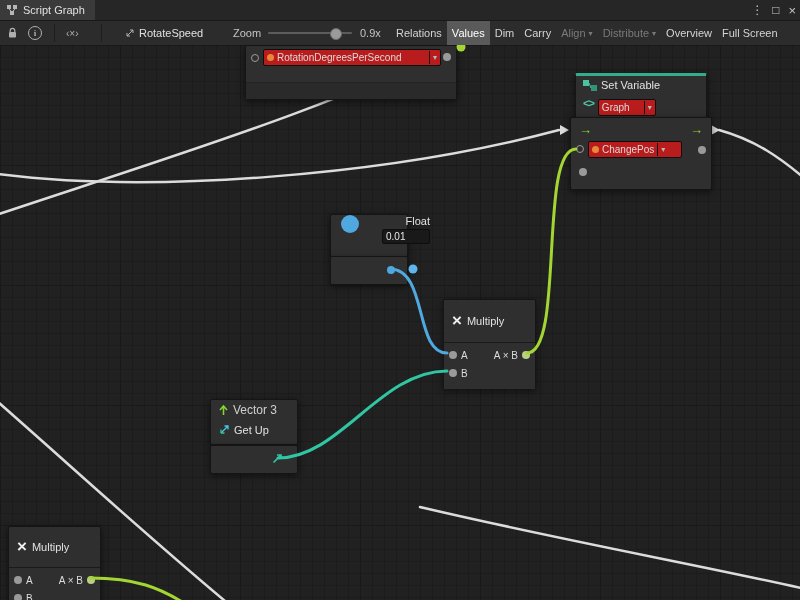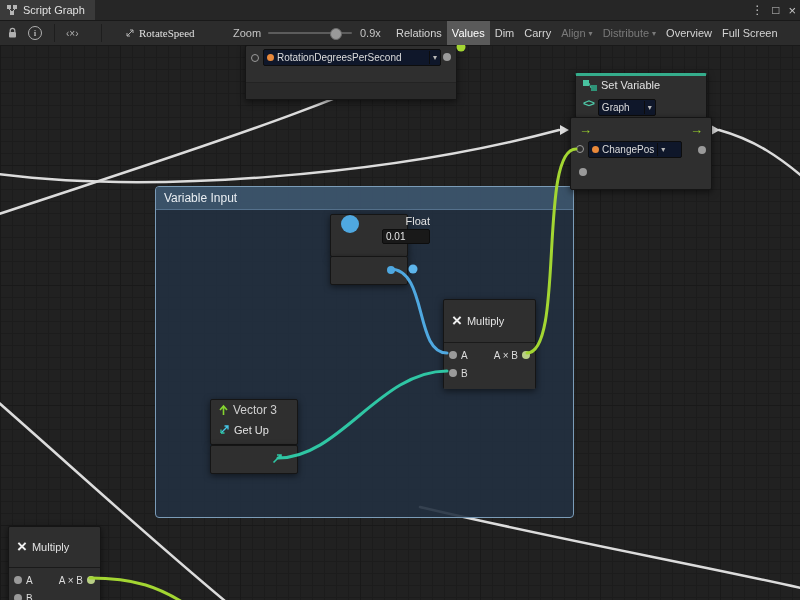--- a/index.html
+++ b/index.html
@@ -35,21 +35,21 @@
   .wire{fill:none;stroke-width:2.5;stroke-linecap:round;}
   .wire.c{stroke-width:3;}
   
   .group{position:absolute;z-index:2;background:rgba(34,48,64,0.9);border:1px solid #7b9cb8;border-radius:4px;}
   .group-h{height:22px;background:rgba(62,88,112,0.85);border-bottom:1px solid #55718c;border-radius:3px 3px 0 0;display:flex;align-items:center;padding:0 8px;font-size:12px;color:#e9eef2;}
   
   .node{position:absolute;z-index:3;background:#2f2f2f;border:1px solid #151515;border-radius:2px;box-shadow:0 2px 7px rgba(0,0,0,.55);font-size:11px;color:#e2e2e2;}
   .nrow{position:relative;height:19px;display:flex;align-items:center;gap:4px;padding-left:5px;}
   .hollow{width:6px;height:6px;border:1px solid #9a9a9a;border-radius:50%;background:transparent;flex:0 0 auto;}
   .pdot{width:8px;height:8px;border-radius:50%;background:#9a9a9a;flex:0 0 auto;}
-  .vfield{display:inline-flex;align-items:center;height:15px;background:#0f172a;border:1px solid #0d0d0d;border-radius:2px;padding:0 1px 0 3px;gap:3px;font-size:10px;color:#dcdcdc;}
+  .vfield{display:inline-flex;align-items:center;height:15px;background:#b91c1c;border:1px solid #0d0d0d;border-radius:2px;padding:0 1px 0 3px;gap:3px;font-size:10px;color:#dcdcdc;}
   .vfield .odot{width:7px;height:7px;border-radius:50%;background:#e8883a;flex:0 0 auto;}
   .vfield .caret{color:#b8b8b8;font-size:8px;border-left:1px solid #0d0d0d;padding:0 2px 0 3px;line-height:13px;}
   .node-footer{position:absolute;left:0;right:0;bottom:0;height:16px;background:#2a2a2a;border-top:1px solid #232323;}
   .nheader{display:flex;align-items:center;gap:5px;padding:0 8px;height:100%;}
   .xicon{font-size:17px;font-weight:bold;color:#f0f0f0;line-height:17px;}
   .pbody{position:absolute;left:0;right:0;background:#2f2f2f;border-top:1px solid #1a1a1a;padding-top:3px;}
   .prow{height:18px;display:flex;align-items:center;justify-content:space-between;padding:0 5px;font-size:10px;color:#dcdcdc;}
   .pg{display:flex;align-items:center;gap:4px;}
   .prow em{font-style:normal;}
   .tri{position:absolute;width:0;height:0;border-top:5px solid transparent;border-bottom:5px solid transparent;border-left:9px solid #dcdcdc;}
@@ -96,21 +96,21 @@
     <div class="sep" style="left:54px;"></div>
     <div class="tb" style="left:66px;color:#b0b0b0;font-size:10px;">
       <span>‹×›</span>
     </div>
     <div class="sep" style="left:101px;"></div>
     <div class="tb" style="left:124px;">
       <svg width="12" height="12" viewBox="0 0 12 12">
         <path d="M3 9 L9 3 M6 3 h3 v3 M3 6 v3 h3" stroke="#b0b0b0" fill="none"></path>
       </svg>
     </div>
-    <div class="tb" style="left:139px;color:#e0e0e0;font-family:Liberation Serif, serif;">
+    <div class="tb" style="left:139px;color:#e0e0e0;">
       <span>RotateSpeed</span>
     </div>
     <div class="tb" style="left:233px;color:#c4c4c4;">
       <span>Zoom</span>
     </div>
     <div class="tb" style="left:268px;">
       <div class="slider-track">
         <div class="slider-handle"></div>
       </div>
     </div>
@@ -150,25 +150,20 @@
   <div class="canvas">
 
     <svg class="wires wires-back" width="800" height="555" viewBox="0 0 800 555">
       <path class="wire" d="M -10 128 C 150 150, 390 130, 559 85" stroke="#dcdcdc"></path>
       <path class="wire" d="M 470 -10 C 360 55, 160 115, -10 172" stroke="#dcdcdc"></path>
       <path class="wire" d="M 719 85 C 755 95, 780 112, 810 138" stroke="#dcdcdc"></path>
       <path class="wire" d="M -10 350 C 70 420, 140 485, 225 556" stroke="#dcdcdc"></path>
       <path class="wire" d="M 420 462 C 560 495, 700 520, 810 545" stroke="#dcdcdc"></path>
     </svg>
 
-    <div class="group" style="left:155px;top:141px;width:417px;height:330px;">
-      <div class="group-h">
-        <span>Variable Input</span>
-      </div>
-    </div>
 
     <div class="node" style="left:245px;top:0;width:210px;height:53px;">
       <div class="nrow" style="top:2px;">
         <span class="hollow"></span>
         <span class="vfield" style="width:172px;justify-content:space-between;">
           <span class="pg" style="gap:3px;">
             <span class="odot"></span>
             <span>RotationDegreesPerSecond</span>
           </span>
           <span class="caret">▾</span>

